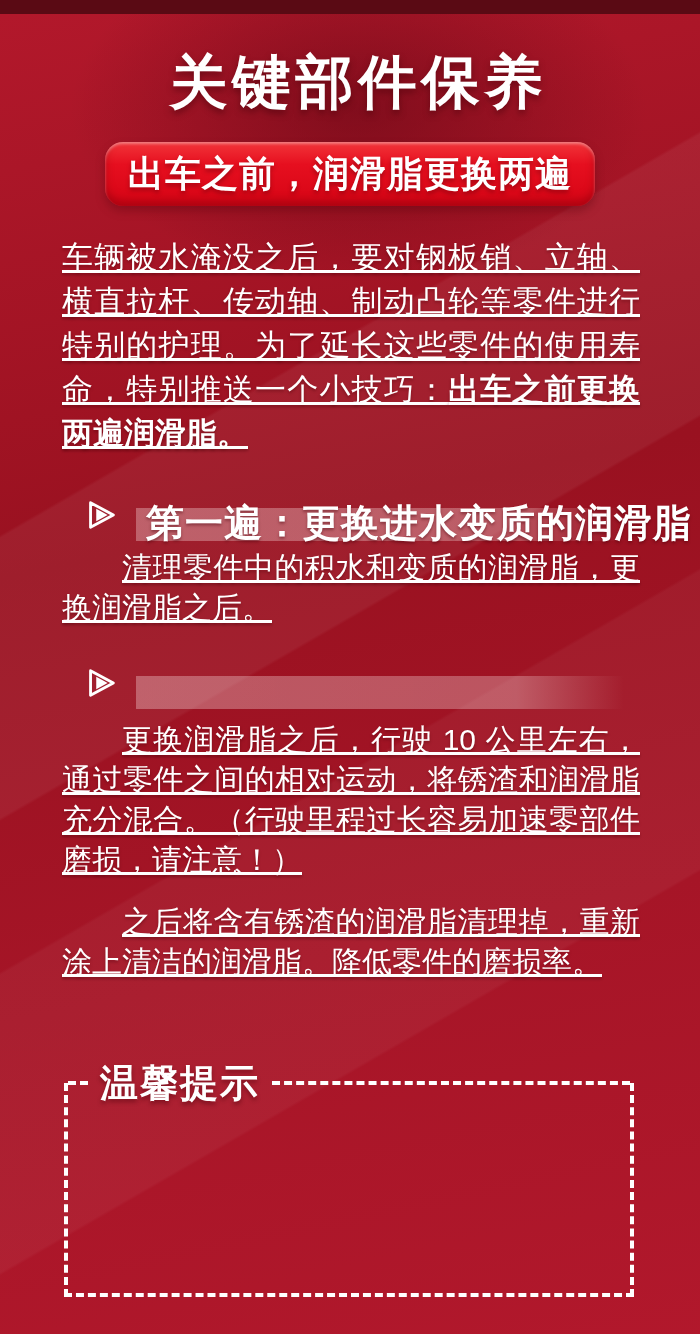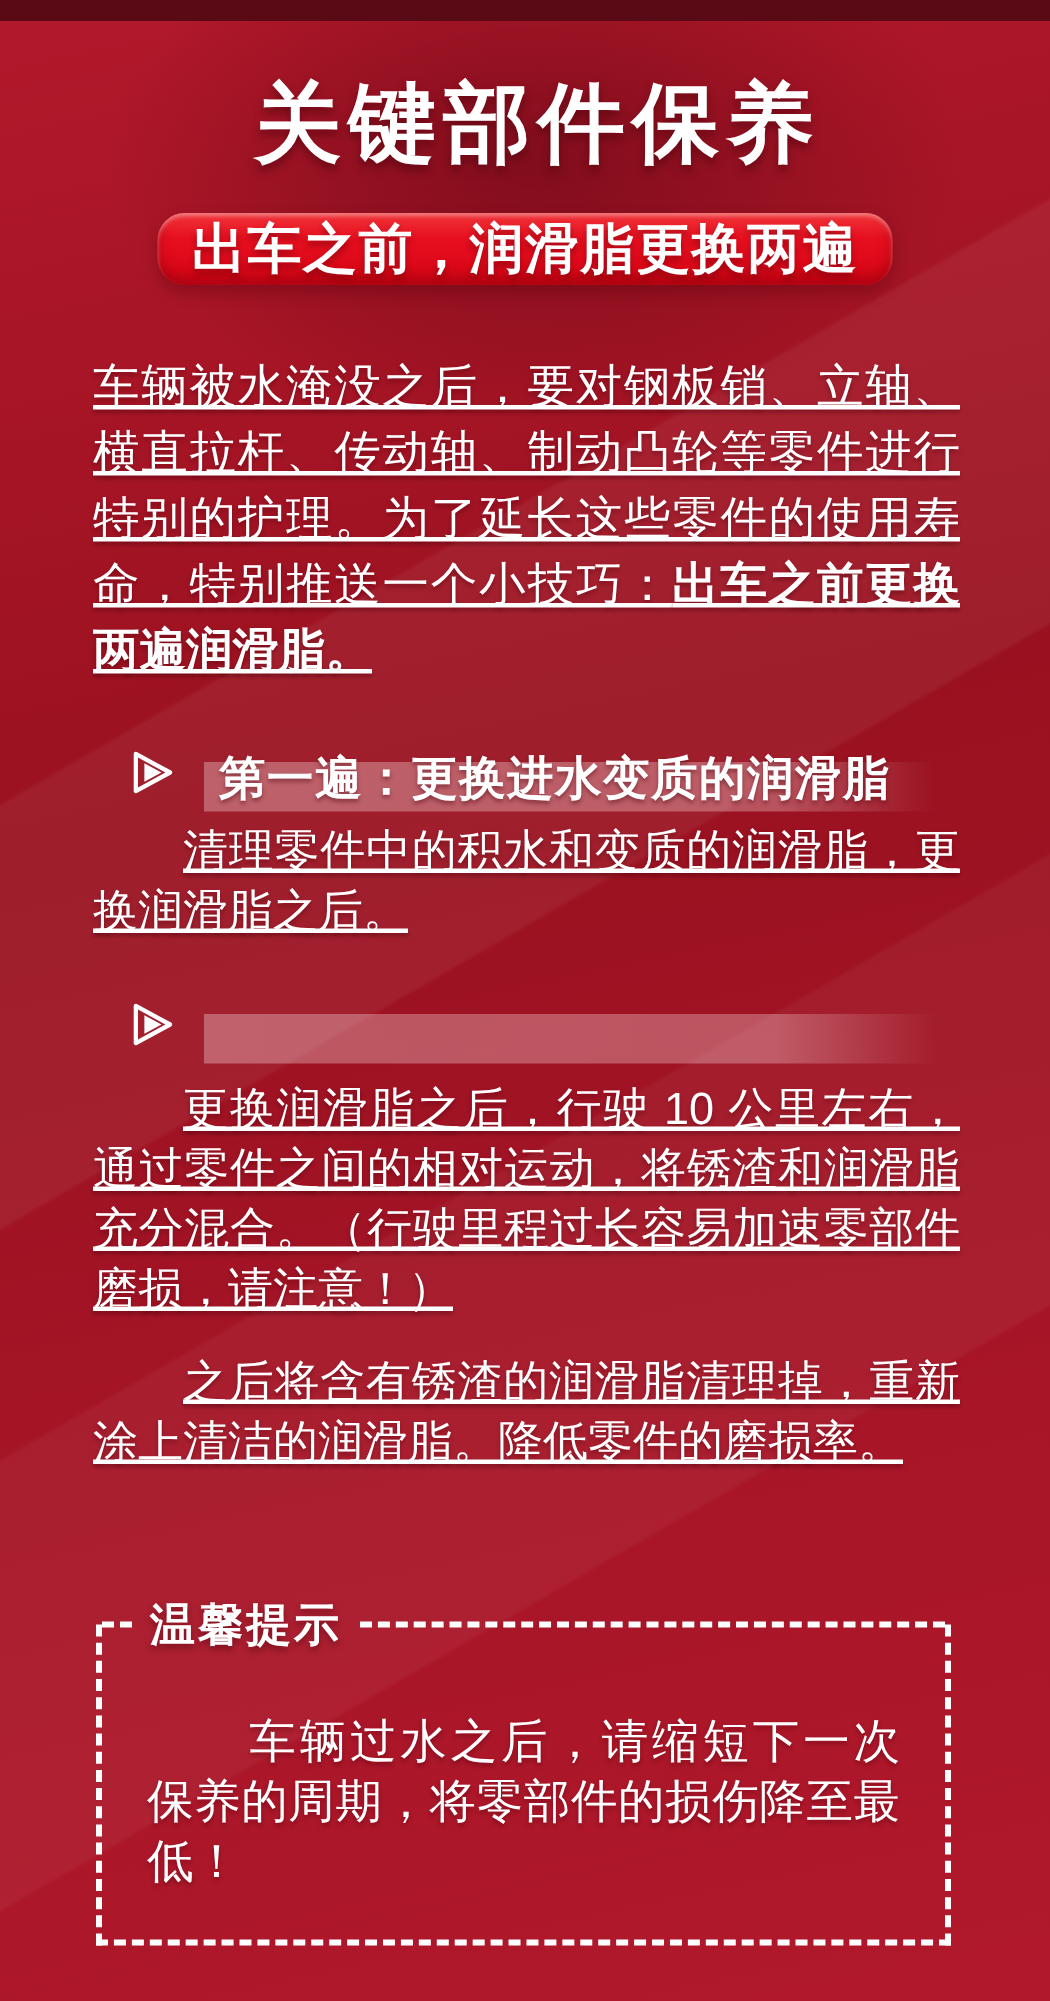--- a/index.html
+++ b/index.html
@@ -18,21 +18,21 @@
       linear-gradient(168deg, #b2182b 0%, #991120 38%, #a61527 68%, #b2182c 100%);
     padding-left: 17px;
   }
   .title{
     position:absolute;top:30px;left:0;width:100%;
     margin:0;text-align:center;
     font-size:58px;font-weight:bold;letter-spacing:5px;
     text-shadow:0 4px 6px rgba(70,0,10,.5);
   }
   .badge{
-    position:absolute;left:105px;top:128px;width:490px;height:48px;
+    position:absolute;left:105px;top:128px;width:490px;height:64px;
     border-radius:18px;
     background:linear-gradient(180deg,#f2353a 0%,#e60f1f 35%,#d60415 100%);
     box-shadow:inset 0 2px 3px rgba(255,255,255,.38), inset 0 -5px 9px rgba(130,0,12,.5), 0 5px 10px rgba(90,0,12,.35);
     display:flex;align-items:center;justify-content:center;
   }
   .badge span{
     font-size:36px;font-weight:bold;letter-spacing:1px;
     text-shadow:0 3px 4px rgba(90,0,10,.45);
   }
   .para{
@@ -43,34 +43,34 @@
   }
   .para.intro{top:222px;}
   .para.body{line-height:40px;font-size:30px;text-indent:2em;}
   .play{position:absolute;left:82px;width:38px;height:38px;}
   .band{
     position:absolute;left:136px;width:488px;height:33px;
     background:linear-gradient(90deg, rgba(255,236,236,.32) 0%, rgba(255,236,236,.30) 78%, rgba(255,236,236,0) 100%);
   }
   .sec-head{
     position:absolute;left:146px;margin:0;
-    font-size:31px;font-weight:bold;letter-spacing:1px;
+    font-size:38px;font-weight:bold;letter-spacing:1px;
     text-shadow:0 2px 3px rgba(70,0,10,.45);
   }
   .tips-box{
     position:absolute;left:64px;top:1069px;width:570px;height:214px;
     box-sizing:border-box;
     border:4px dashed #fff;border-top:none;
   }
   .tips-topline{display:flex;align-items:center;height:44px;margin-top:-22px;}
   .tips-topline .stub{width:20px;border-top:4px dashed #fff;}
   .tips-topline .fill{flex:1;border-top:4px dashed #fff;}
   .tips-title{
     margin:0;padding:0 12px;
-    font-size:30px;font-weight:bold;letter-spacing:2px;
+    font-size:38px;font-weight:bold;letter-spacing:2px;
     text-shadow:0 3px 4px rgba(70,0,10,.45);
   }
   .tips-body{
     margin:36px 0 0;padding:0 30px;
     font-size:31px;line-height:40px;text-align:justify;text-indent:2.2em;
     text-shadow:0 2px 3px rgba(70,0,10,.4);
   }
   .watermark{
     position:absolute;left:538px;top:1246px;width:158px;
     opacity:.88;
@@ -126,17 +126,16 @@
   <div class="band" style="top:662px;"></div>
   <p class="para body" style="top:706px;">更换润滑脂之后，行驶 10 公里左右，通过零件之间的相对运动，将锈渣和润滑脂充分混合。（行驶里程过长容易加速零部件磨损，请注意！）</p>
   <p class="para body" style="top:888px;">之后将含有锈渣的润滑脂清理掉，重新涂上清洁的润滑脂。降低零件的磨损率。</p>
 
   <div class="tips-box">
     <div class="tips-topline">
       <span class="stub"></span>
       <h3 class="tips-title">温馨提示</h3>
       <span class="fill"></span>
     </div>
-    <p class="tips-body">车辆过水之后，请缩短下一次保养的周期，将零部件的损伤降至最低！</p>
   </div>
 
 
 </div>
 
 </body></html>

